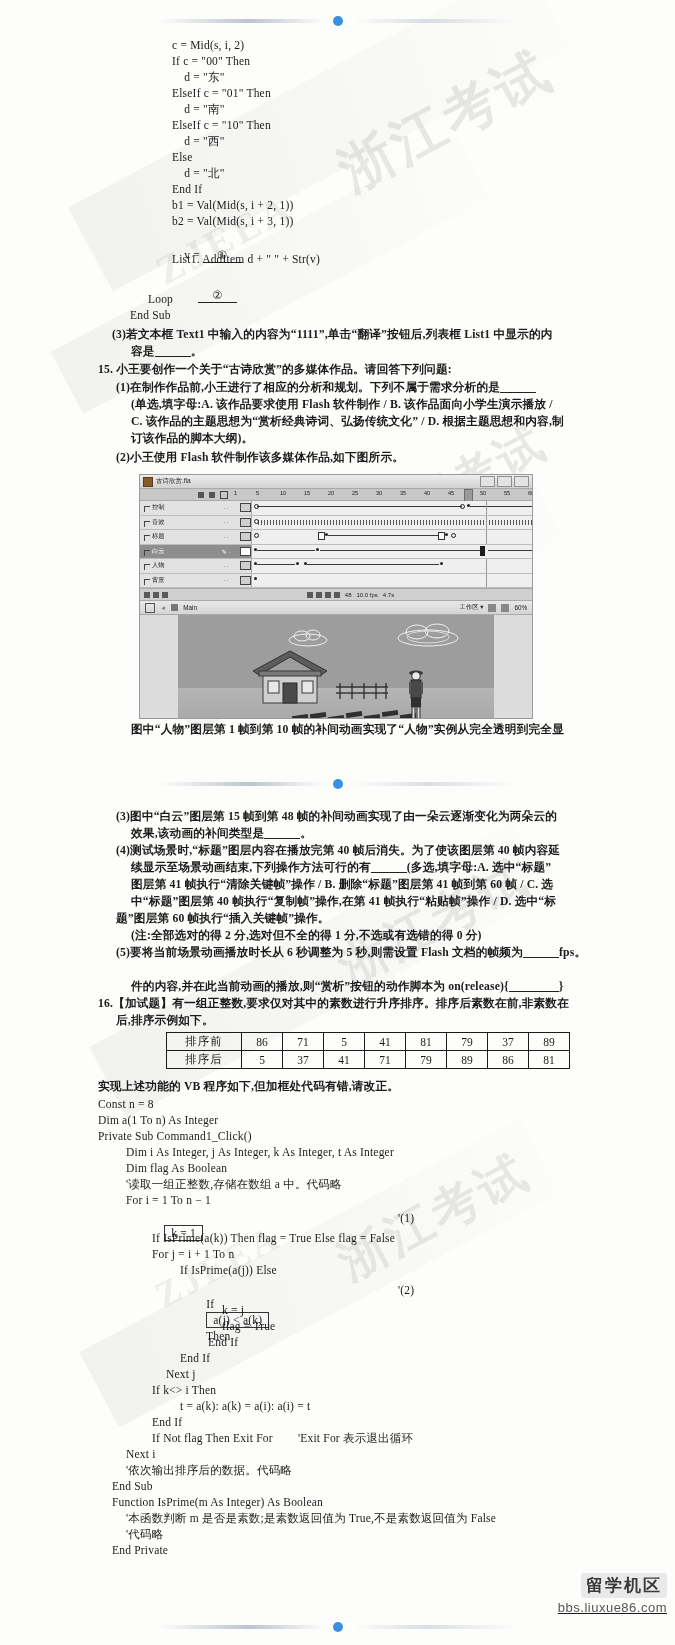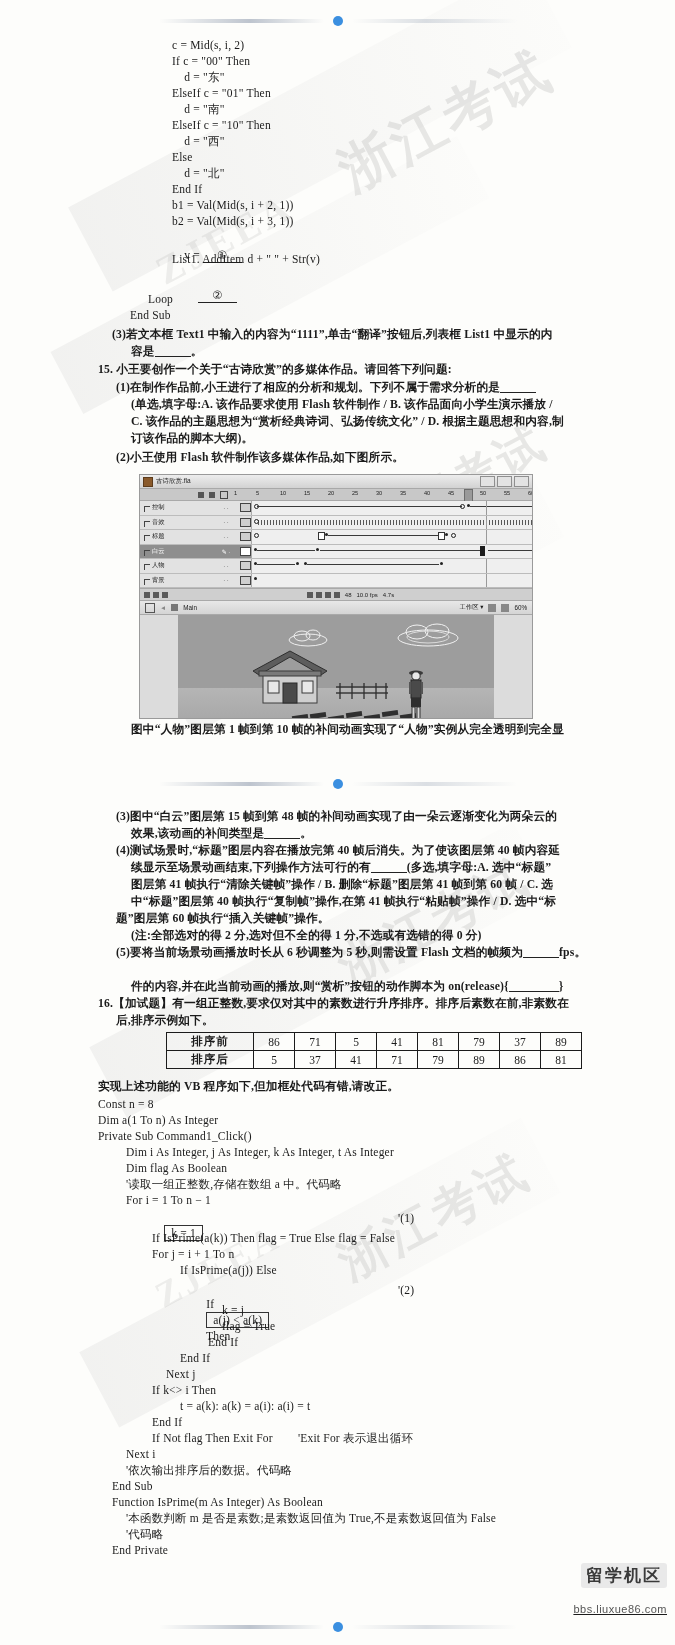--- a/index.html
+++ b/index.html
@@ -155,34 +155,34 @@
     border-collapse:collapse;
     font-family:"Liberation Serif",serif;
     font-size:11.5px;
   }
   table.sorting td,table.sorting th{
     border:1px solid #1b1b1b;
     text-align:center;
     padding:1px 0;
     font-weight:normal;
   }
-  table.sorting td.lbl{width:58px;padding:1px 14px;letter-spacing:1px;font-weight:bold;}
+  table.sorting td.lbl{width:58px;padding:1px 8px;letter-spacing:1px;}
   table.sorting td.num{width:40px;}
 
   
   .footer-logo{
     position:absolute;right:8px;bottom:30px;text-align:right;
     font-family:"Liberation Sans",sans-serif;
     text-decoration:underline;
   }
   .footer-logo .big{
     font-size:17px;font-weight:bold;color:#3a3a3a;letter-spacing:2px;
     background:#e9e9e9;padding:1px 5px;display:inline-block;border-radius:3px;
   }
-  .footer-logo .small{font-size:11px;color:#555;letter-spacing:.5px;margin-top:15px;}
+  .footer-logo .small{font-size:13px;color:#555;letter-spacing:.5px;margin-top:2px;}
 </style>
 </head>
 <body>
 
 <div class="page">
 
   <div class="wm-band" style="left:60px;top:80px;width:520px;height:95px;"></div>
   <div class="wm wm-a" style="left:330px;top:85px;">浙江考试</div>
   <div class="wm wm-b" style="left:150px;top:215px;">ZJEEA</div>
   <div class="wm-band" style="left:40px;top:240px;width:460px;height:70px;"></div>

